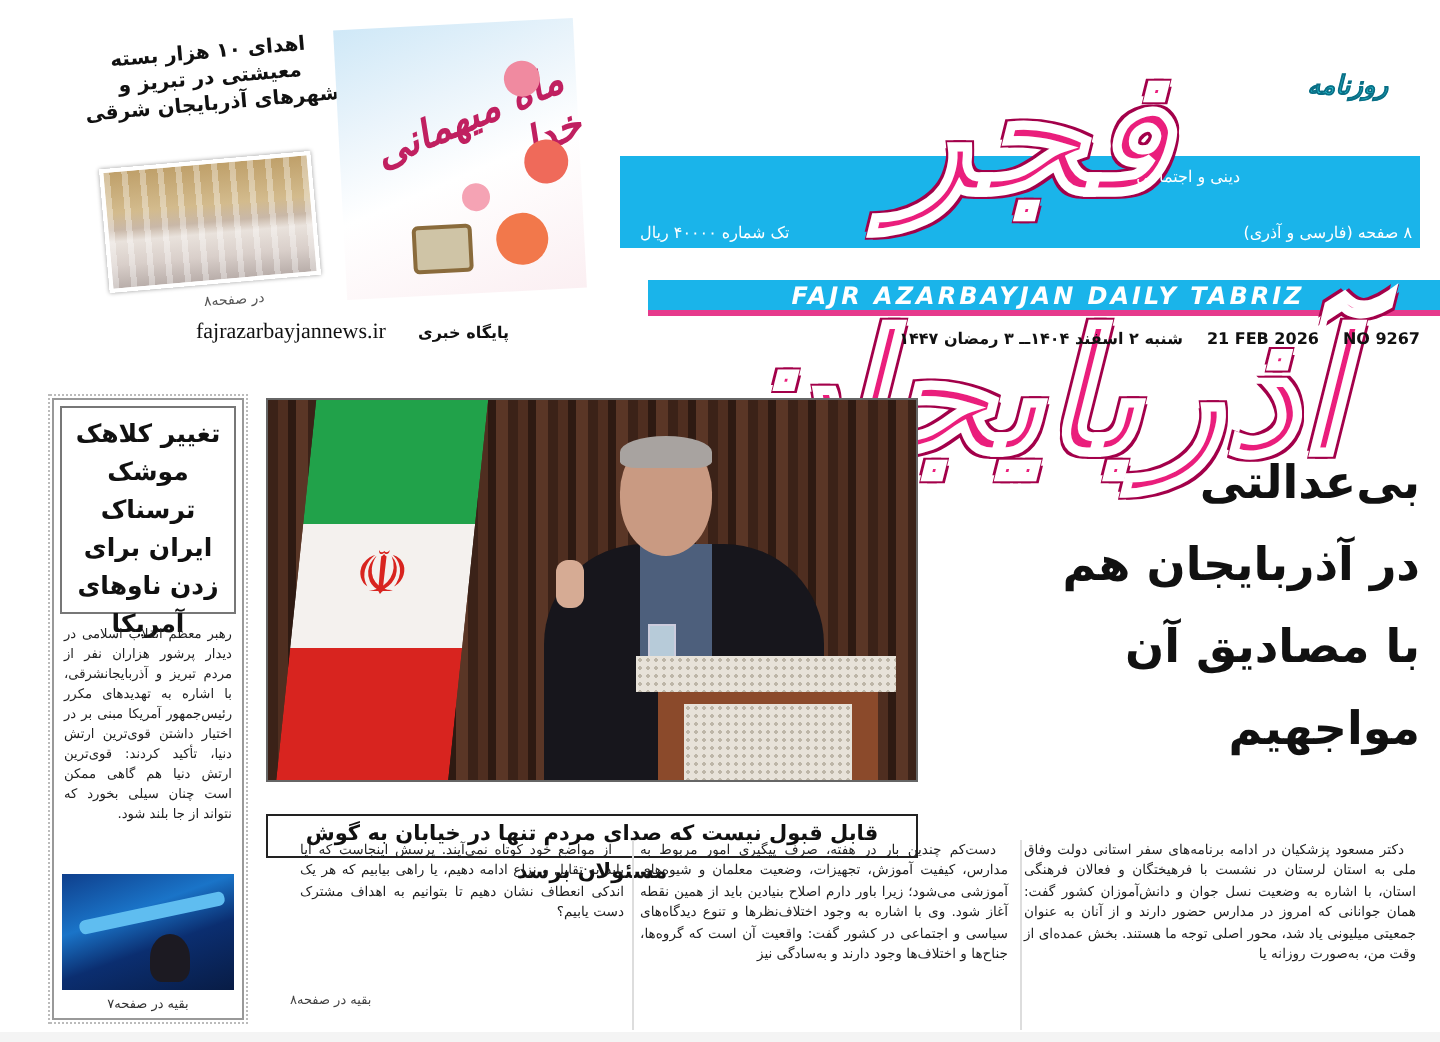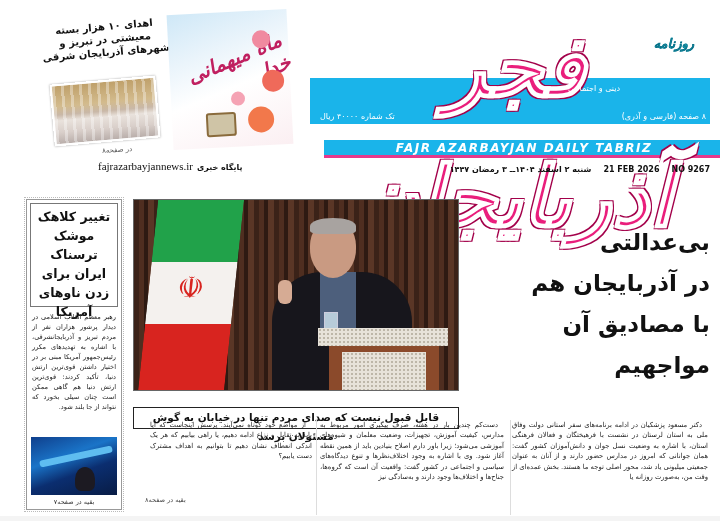--- a/index.html
+++ b/index.html
@@ -41,21 +41,21 @@
         repeating-linear-gradient(90deg, rgba(255,255,255,0.35) 0 3px, transparent 3px 9px),
         linear-gradient(180deg, #bfa06a 0%, #d3bb8d 35%, #c9b8a8 50%, #e9e2dc 60%, #d9cfca 80%, #b9aeaa 100%); }
   .promo1-caption { position: absolute; left: 62px; top: 136px; font-size: 7px; color: #555; direction: rtl; transform: rotate(-4deg); }
 
   .promo2 { position: absolute; left: 170px; top: 12px; width: 120px; height: 135px; transform: rotate(-3deg);
       background: linear-gradient(160deg, #cfe8f7 0%, #eaf4fb 30%, #ffffff 55%, #fbeff2 100%); }
   .promo2-text { position: absolute; left: 6px; top: 36px; font-size: 20px; font-weight: bold; color: #c02060;
       direction: rtl; transform: rotate(-20deg); font-style: italic; }
   .flower { position: absolute; border-radius: 50%; }
   .website { position: absolute; left: 98px; top: 160px; width: 215px; font-family: "Liberation Serif", serif;
-      font-size: 11px; direction: ltr; display: flex; gap: 4px; align-items: baseline; }
+      font-size: 11px; direction: ltr; display: flex; gap: 16px; align-items: baseline; }
   .website .lbl { font-family: "DejaVu Sans", sans-serif; font-size: 8px; font-weight: bold; text-align: right; }
 
   
   .sidebar { position: absolute; left: 26px; top: 199px; width: 96px; height: 311px;
       border: 1px solid #999; outline: 1px dotted #bbb; outline-offset: 1px; background: #fff; }
   .sidebar-headline { margin: 3px; border: 1px solid #777; height: 104px; padding: 3px 2px;
       text-align: center; direction: rtl; font-size: 12.5px; font-weight: bold; line-height: 19px; }
   .sidebar-body { padding: 2px 5px; direction: rtl; text-align: justify; font-size: 6.6px; line-height: 10px; color: #222; }
   .sidebar-photo { position: absolute; left: 4px; top: 237px; width: 86px; height: 58px;
       background: linear-gradient(160deg, #0f3f8c 0%, #1a74c8 35%, #0b2e70 60%, #081c45 100%); overflow: hidden; }

